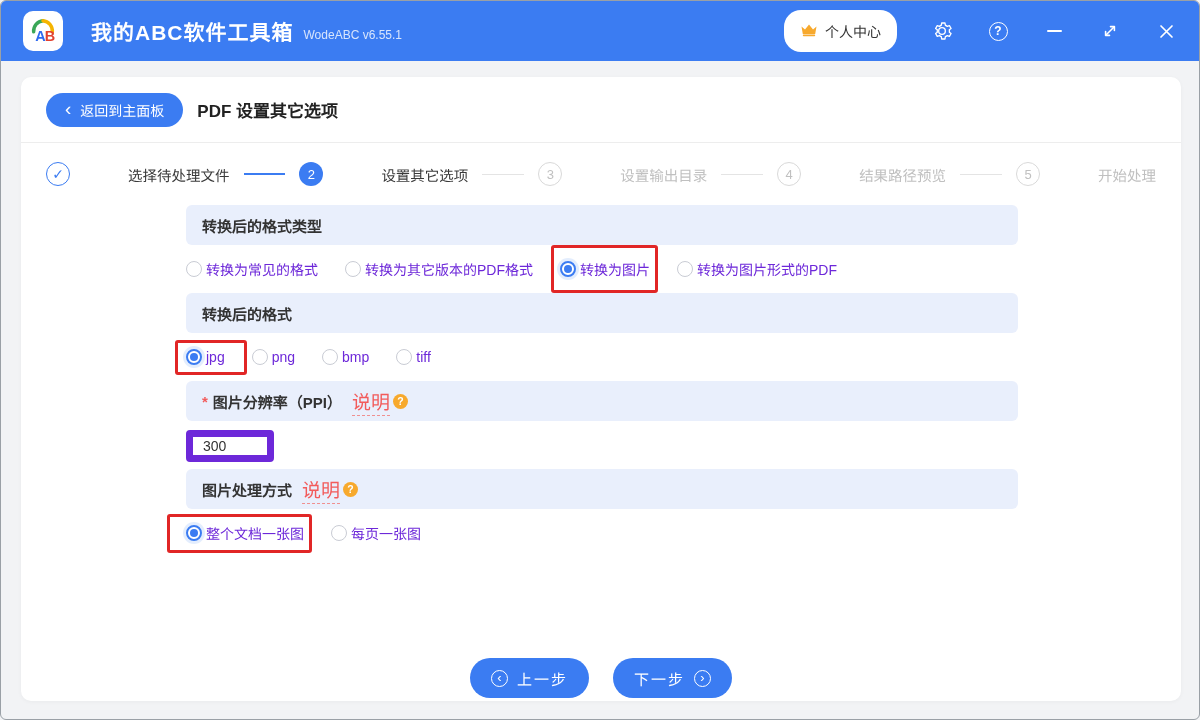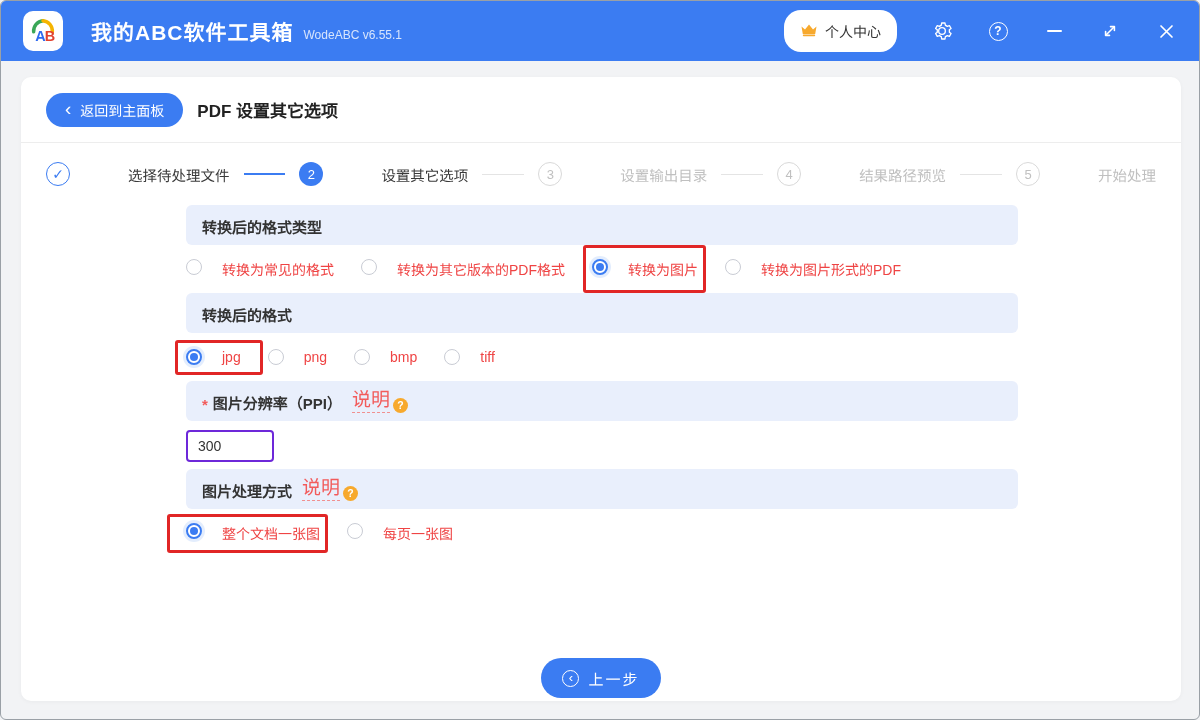--- a/index.html
+++ b/index.html
@@ -70,55 +70,55 @@
   .step-label { font-size:14.5px;margin-left:48px; }
   .step.done .step-label, .step.active .step-label { color:#3a3a3a; }
   .step.pending .step-label { color:#c0c0c0; }
   .connector { flex:1; height:1px; background:#e4e4e4; margin:0 14px; }
   .connector.done { height:2px; background:#3b7cf2; }
 
   
   .form { margin-left:165px; width:832px; }
   .section-bar {
     height:40px; background:#e9effc; border-radius:6px; display:flex;
-    align-items:flex-end; padding:8px 16px; font-size:15px; font-weight:bold; color:#333;
+    align-items:center; padding:16px 16px; font-size:15px; font-weight:bold; color:#333;
   }
   .opt-row { display:flex; align-items:center; min-height:48px; }
   .opt-row.r1 { min-height:48px; }
   .req-star { color:#f25b5b; margin-right:5px; font-weight:bold; }
   .help-link {
     margin-left:10px; font-size:19px; font-weight:normal; color:#f25b5b;
     border-bottom:1.5px dashed #f09090; padding-bottom:1px; cursor:pointer;
   }
   .help-badge {
     display:inline-block; width:15px; height:15px; border-radius:50%;
     background:#f7a92d; color:#fff; font-size:10.5px; font-weight:bold;
     text-align:center; line-height:15px; margin-left:3px; vertical-align:1px;
   }
   .radio-opt {
-    display:flex; gap:20px; margin-right:27px;
-    font-size:14px; color:#ef4444; cursor:pointer; position:relative;
+    display:flex; align-items:center; gap:4px; margin-right:27px;
+    font-size:14px; color:#6d28d9; cursor:pointer; position:relative;
   }
   .rb {
     width:16px; height:16px; border-radius:50%; border:1px solid #c9ccd4;
     background:#fff; flex:none; position:relative;
   }
   .radio-opt.checked .rb {
     border:2px solid #3b7cf2; box-shadow:0 0 0 3px rgba(59,124,242,.14);
   }
   .radio-opt.checked .rb::after {
     content:""; position:absolute; left:50%; top:50%; width:8px; height:8px;
     margin:-4px 0 0 -4px; border-radius:50%; background:#3b7cf2;
   }
   .annotation { position:absolute; border:3px solid #e12626; border-radius:3px; pointer-events:none; }
   .annot-a .annotation { top:-14px; bottom:-14px; left:-9px; right:-8px; }
   .annot-b .annotation { top:-9px; bottom:-10px; left:-11px; right:-22px; }
   .annot-c .annotation { top:-9px; bottom:-10px; left:-19px; right:-8px; }
   .ppi-input {
-    width:88px; height:32px; border:2px solid #6d28d9; border-radius:4px;
+    width:88px; height:32px; border:7px solid #6d28d9; border-radius:4px;
     padding:0 10px; font-size:14px; color:#333; margin:6px 0 4px 0;
     font-family:inherit; outline:none;
   }
 
   
   .footer {
     position:absolute; left:0; right:0; bottom:3px; display:flex;
     justify-content:center; gap:24px;
   }
   .nav-btn {
@@ -302,16 +302,20 @@
         </label>
       </div>
 
     </div>
 
     <div class="footer">
       <button class="nav-btn">
         <span class="circ-chev">‹</span>
         <span>上一步</span>
       </button>
+      <button class="nav-btn">
+        <span>下一步</span>
+        <span class="circ-chev">›</span>
+      </button>
     </div>
 
   </div>
 </div>
 
 </body></html>

